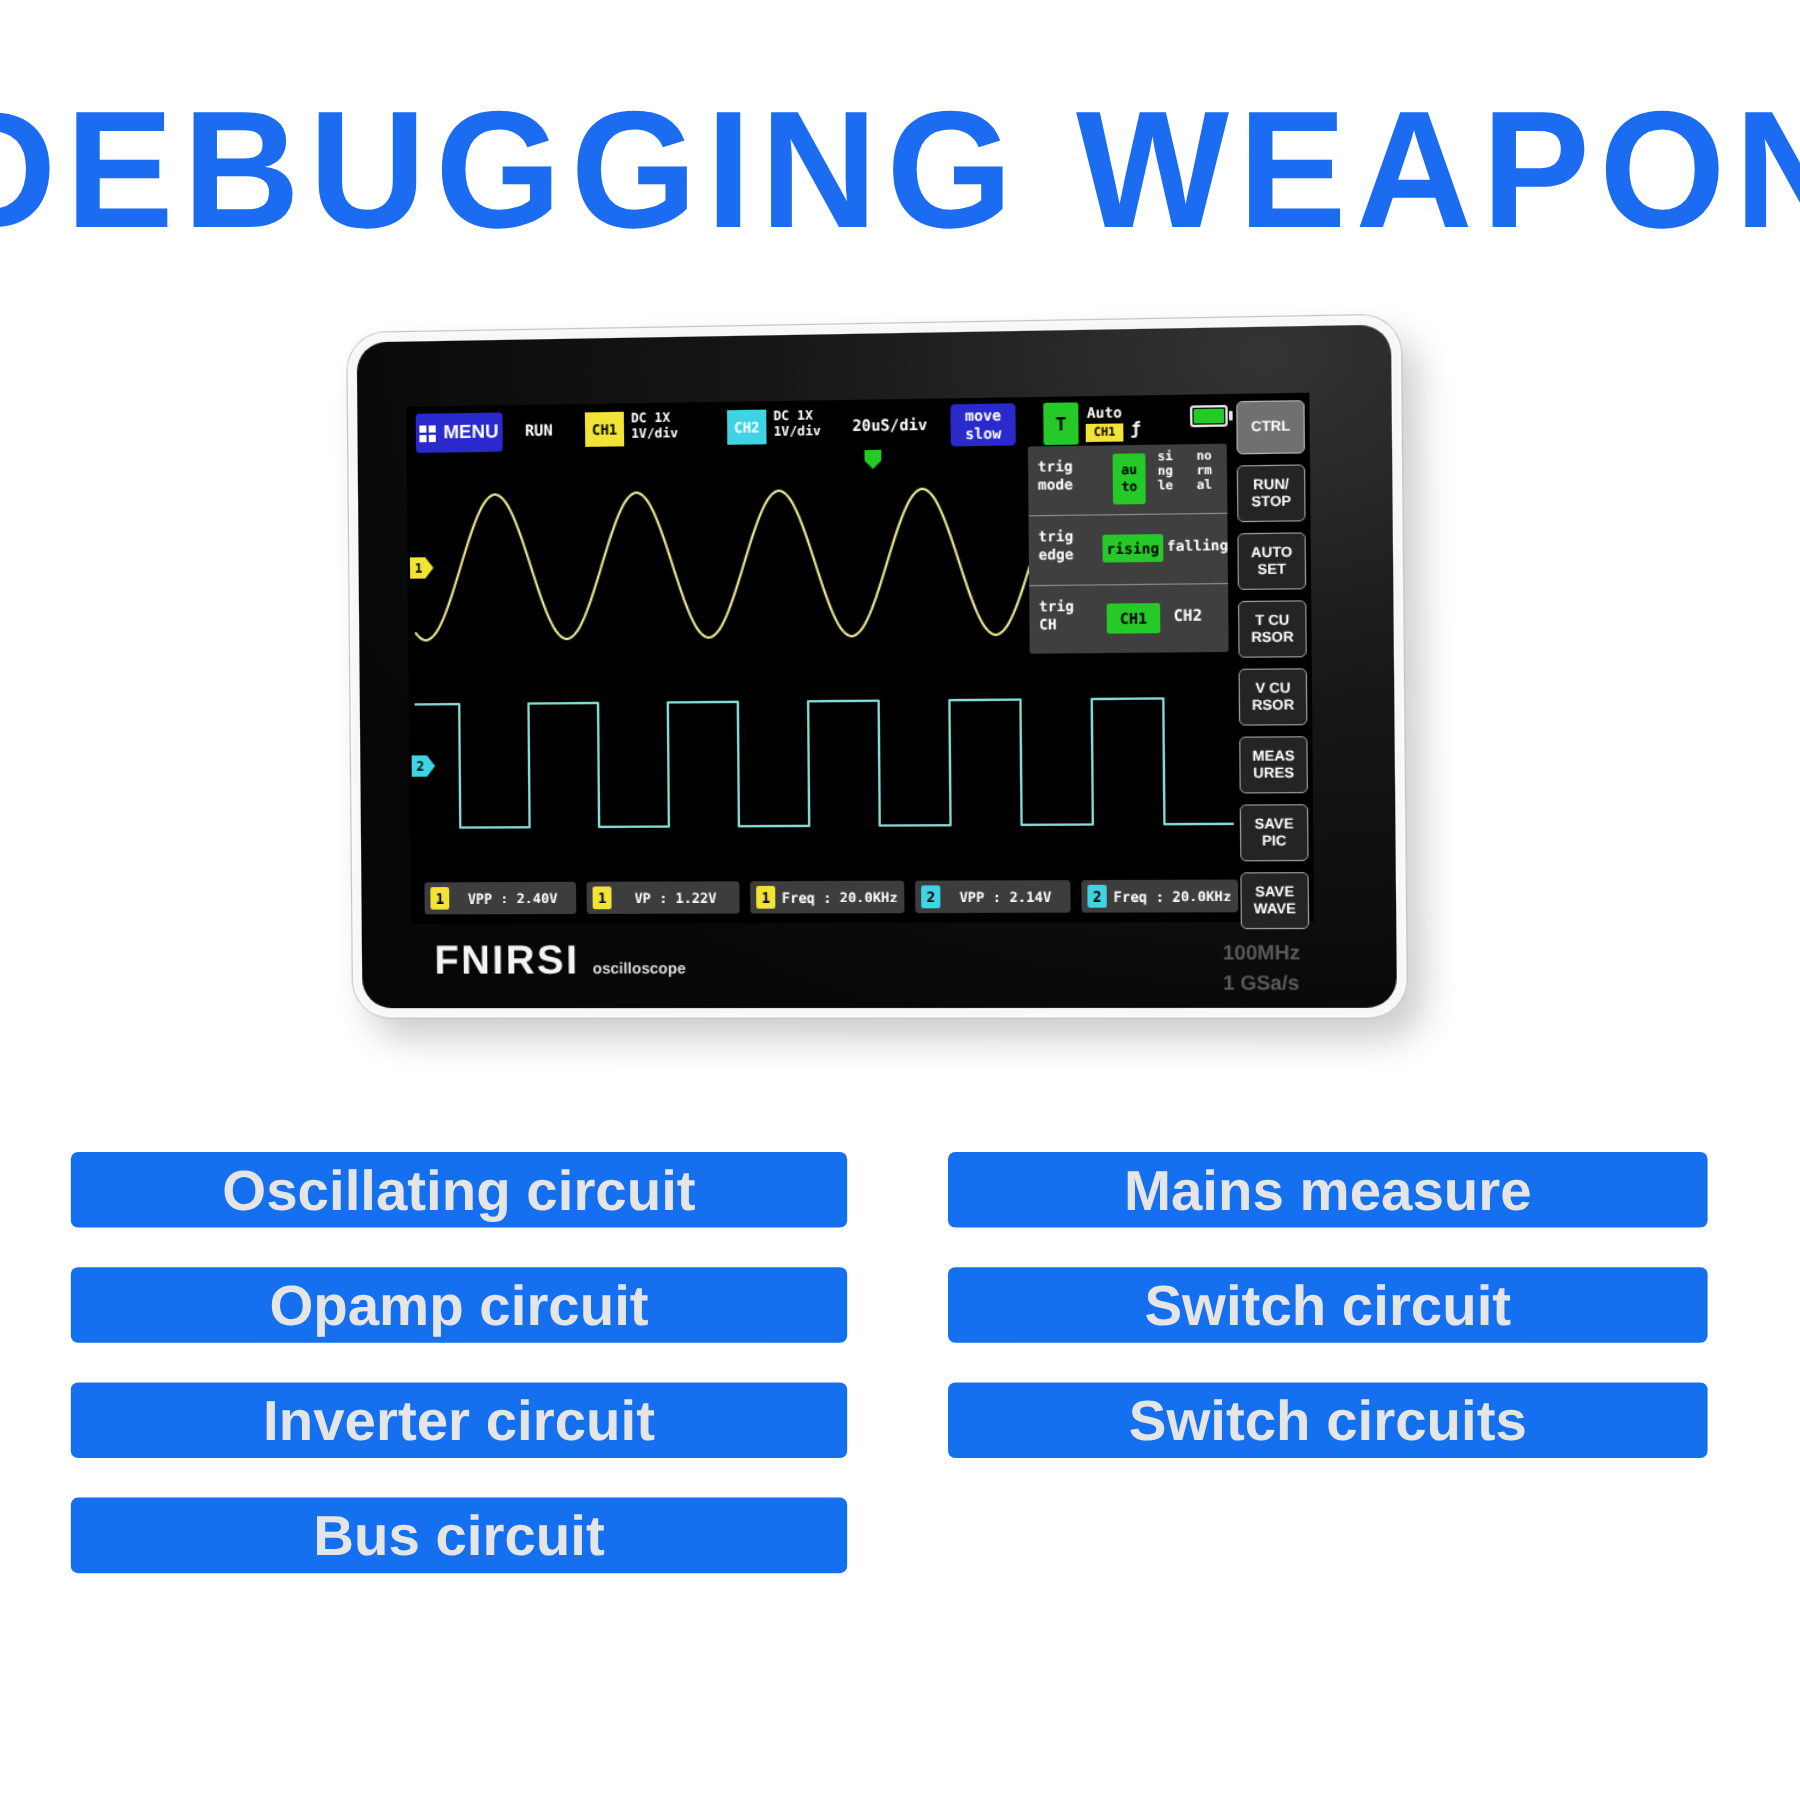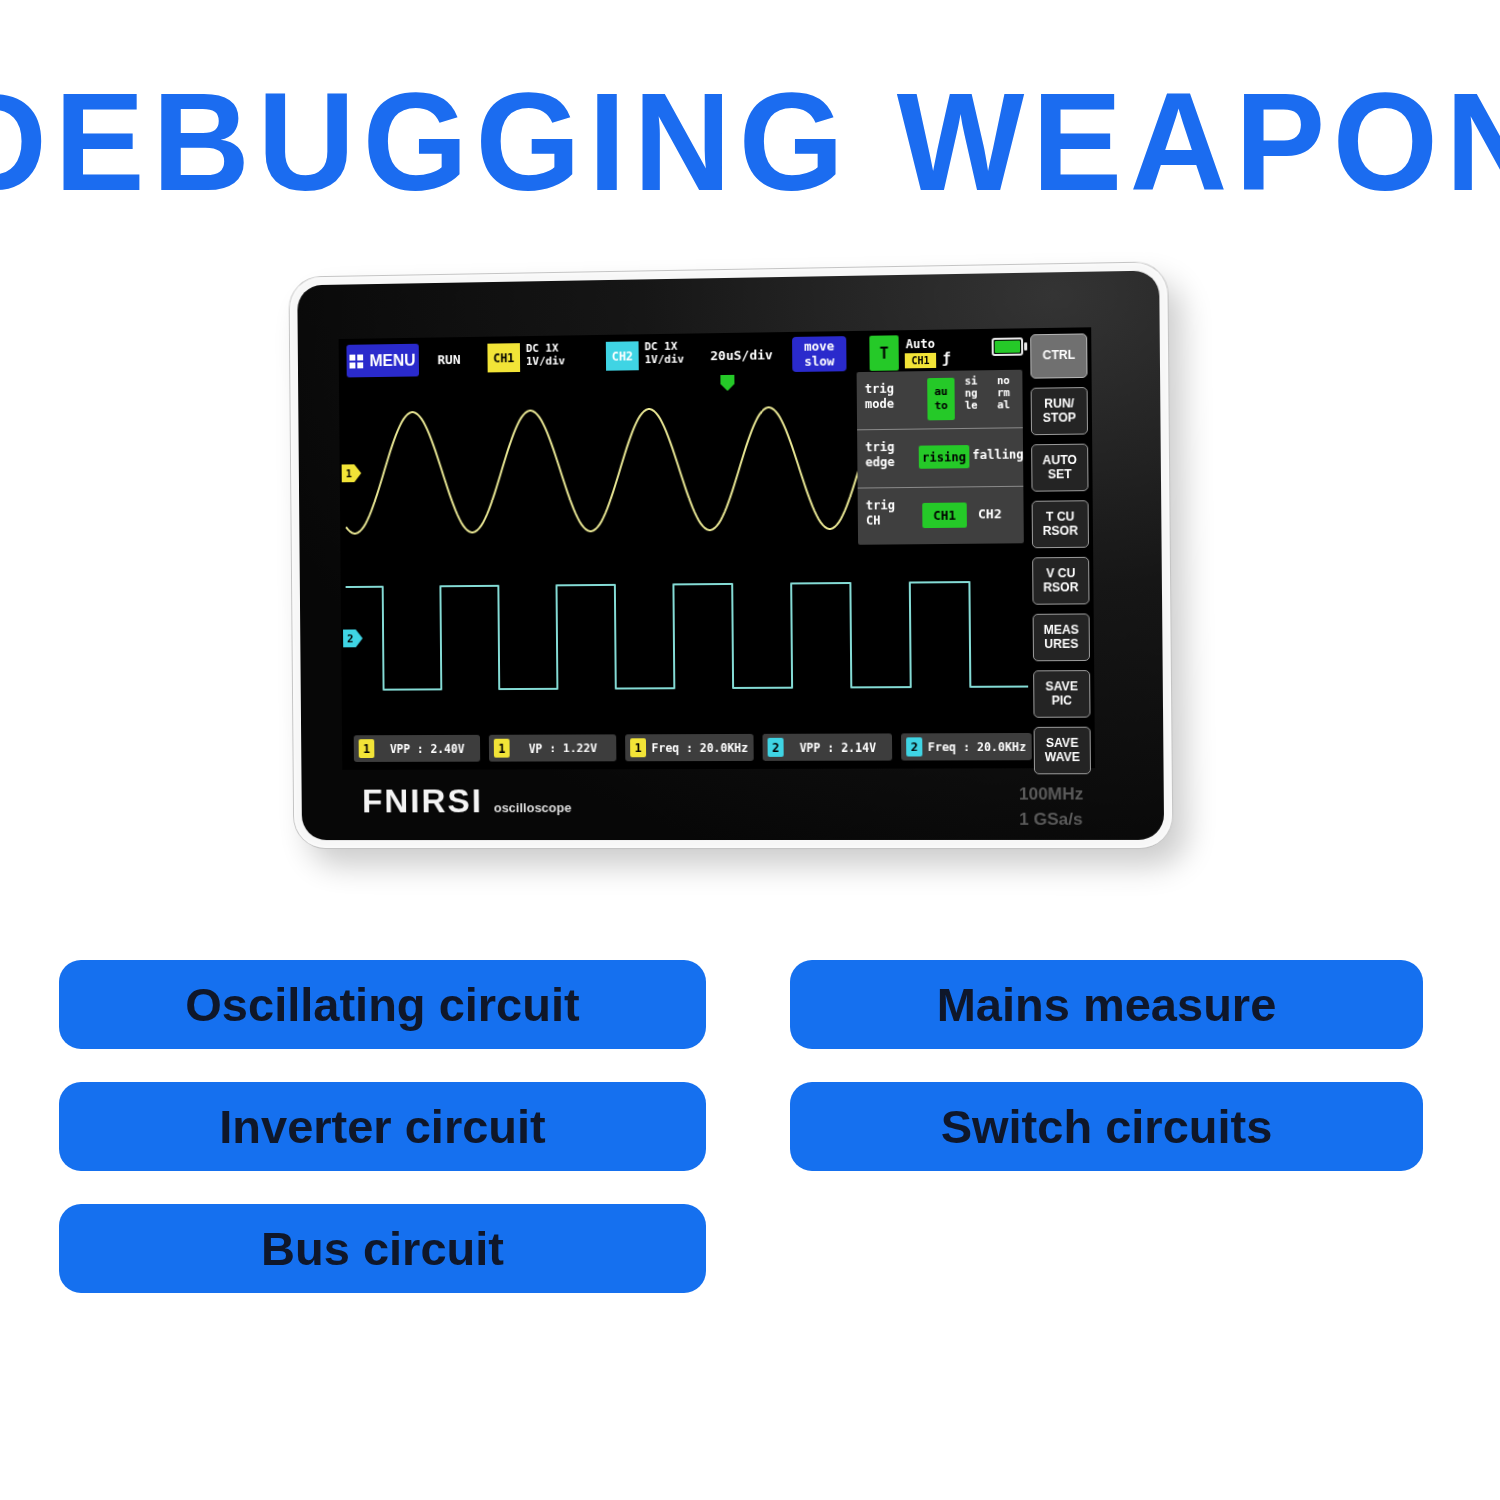--- a/index.html
+++ b/index.html
@@ -77,21 +77,21 @@
 
   
   .flag-ch1{fill:var(--ch1-yellow,#f2e437);}
   .flag-ch2{fill:var(--ch2-cyan,#3fd4e4);}
   .green-fill{fill:var(--green,#25c928);}
   .flag-num{font:bold 11px "DejaVu Sans Mono",monospace;}
 
   
   .features{position:absolute;left:59px;top:960px;width:1364px;display:grid;
     grid-template-columns:647px 633px;column-gap:84px;row-gap:33px;}
-  .pill{height:89px;background:var(--pill-blue,#1570ef);border-radius:22px;color:#0f172a;
+  .pill{height:63px;background:var(--pill-blue,#1570ef);border-radius:6px;color:#e5e5e5;
     display:flex;align-items:center;justify-content:center;font-size:47px;font-weight:bold;
     font-family:"Liberation Sans",sans-serif;}
 </style>
 </head>
 <body>
 
 <div class="title">DEBUGGING WEAPON</div>
 
 <div class="device">
   <div class="device-body">
@@ -214,16 +214,18 @@
       <span class="brand-sub">oscilloscope</span>
     </div>
     <div class="specs">100MHz
 1  GSa/s</div>
   </div>
 </div>
 
 <div class="features">
   <div class="pill">Oscillating circuit</div>
   <div class="pill">Mains measure</div>
+  <div class="pill">Opamp circuit</div>
+  <div class="pill">Switch circuit</div>
   <div class="pill">Inverter circuit</div>
   <div class="pill">Switch circuits</div>
   <div class="pill">Bus circuit</div>
 </div>
 
 </body></html>

